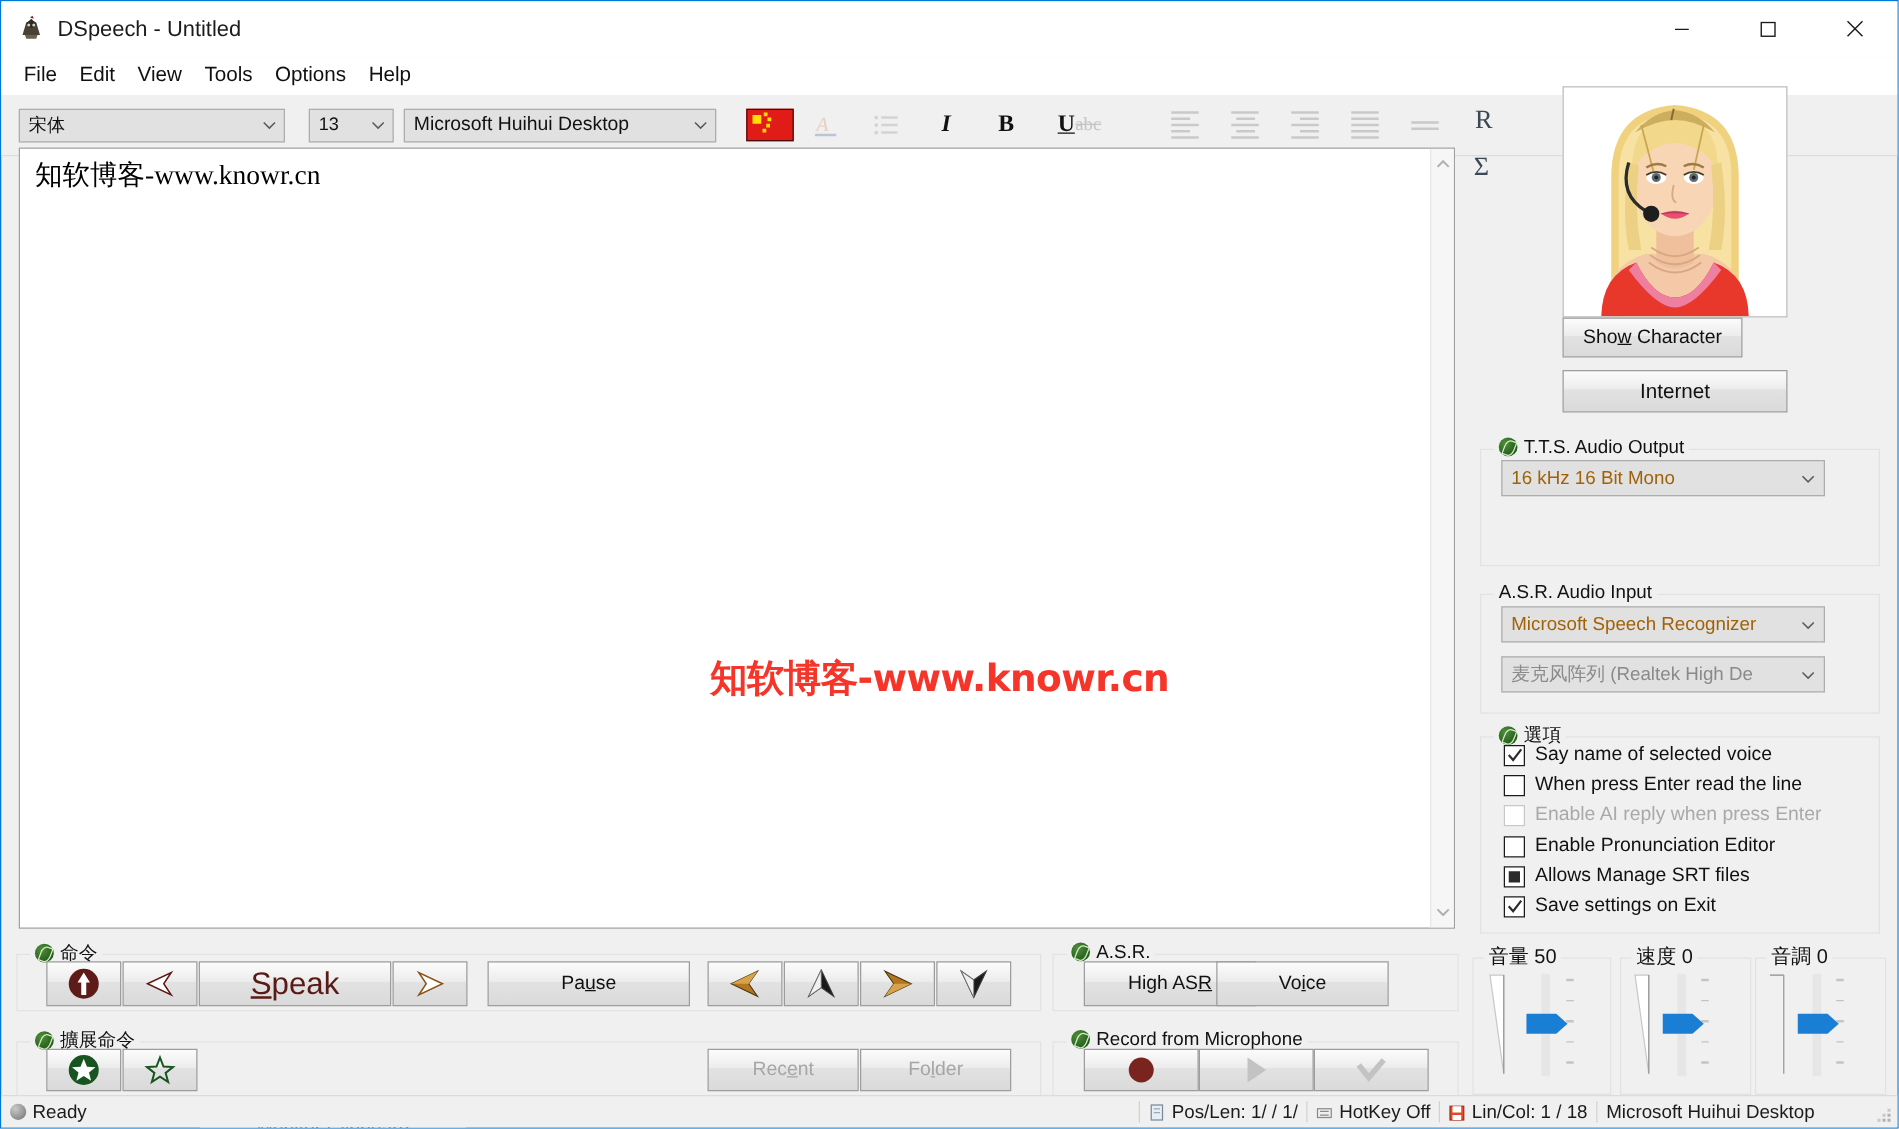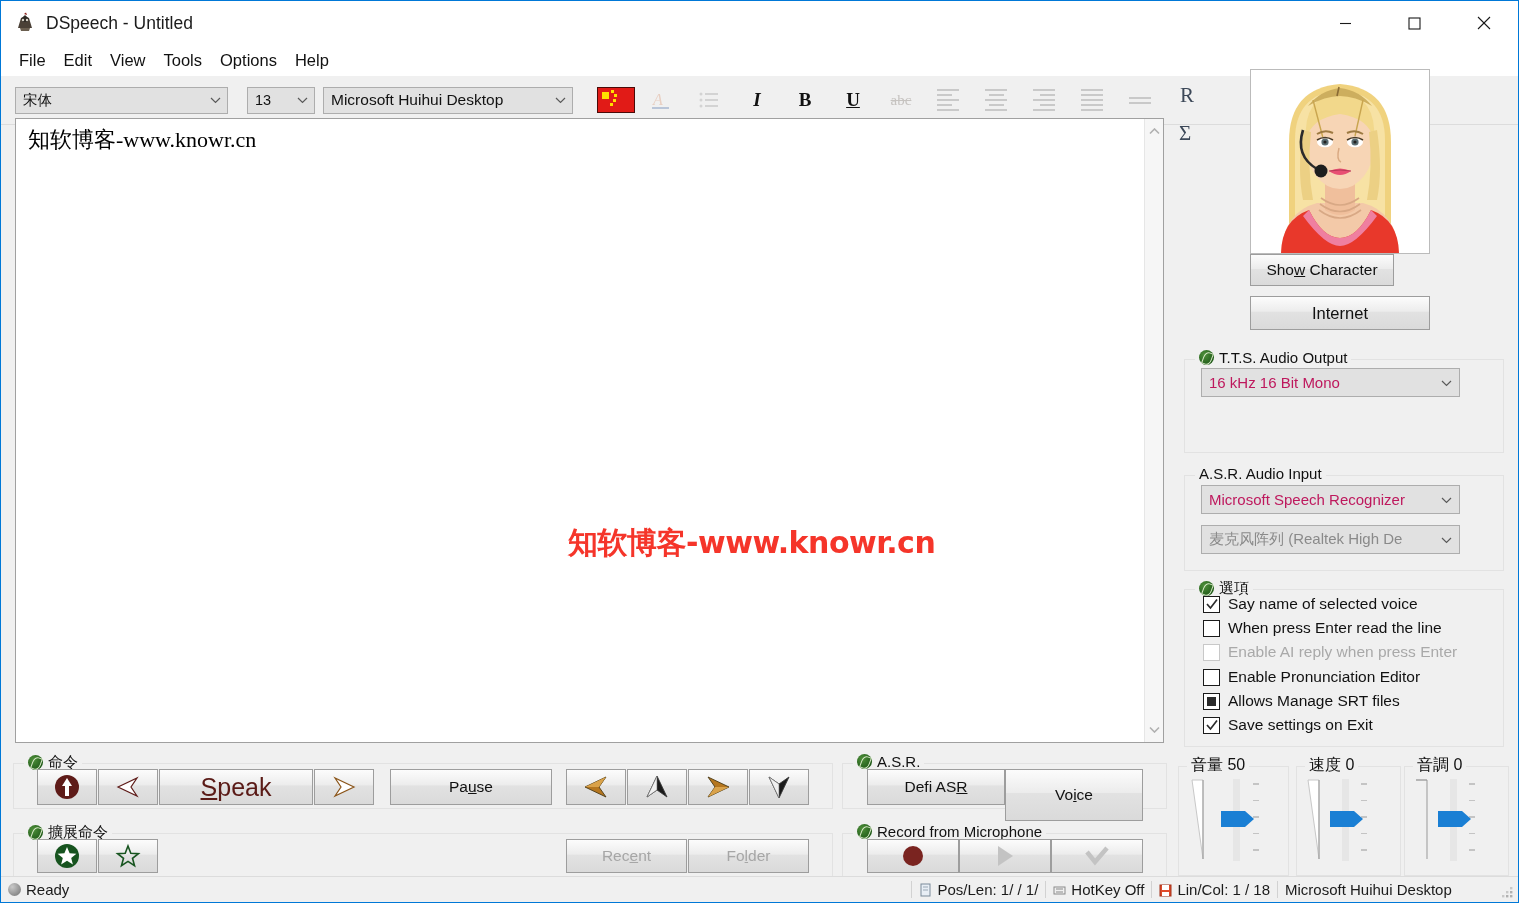--- a/index.html
+++ b/index.html
@@ -166,21 +166,21 @@
   .char-img {
     position: absolute; left: 1249px; top: 68px; width: 180px; height: 185px;
     border: 1px solid #bbb; overflow: hidden;
     background: #fff;
   }
 
   .rpanel-combo {
     position: absolute; height: 29px;
     background: #e1e1e1; border: 1px solid #adadad;
     display: flex; align-items: center; padding-left: 7px;
-    font-size: 15px; color: #be185d; overflow: hidden; white-space: nowrap;
+    font-size: 15px; color: #a16207; overflow: hidden; white-space: nowrap;
   }
   .rpanel-combo.grayed { color: #8a8a8a; }
   .rpanel-combo .chev {
     position: absolute; right: 7px; top: 50%; transform: translateY(-50%);
     width: 11px; height: 7px;
   }
 
   
   .cbrow {
     position: absolute; display: flex; align-items: center; gap: 8px;
@@ -335,21 +335,21 @@
 
     <div class="tb-icon" style="left:734px;">
       <span class="tb-glyph" style="font-style:italic;font-weight:bold;">I</span>
     </div>
     <div class="tb-icon" style="left:782px;">
       <span class="tb-glyph" style="font-weight:bold;">B</span>
     </div>
     <div class="tb-icon" style="left:830px;">
       <span class="tb-glyph" style="font-weight:bold;text-decoration:underline;">U</span>
     </div>
-    <div class="tb-icon" style="left:878px;">
+    <div class="tb-icon" style="left:836px;justify-content:flex-end;">
       <span class="tb-glyph dis" style="font-size:15px;text-decoration:line-through;">abc</span>
     </div>
 
     <div class="tb-icon" style="left:925px;">
       <div class="tb-lines" style="width:22px;">
           <i style="width:22px"></i>
           <i style="width:15px"></i>
           <i style="width:22px"></i>
           <i style="width:15px"></i>
           <i style="width:22px"></i>
@@ -625,23 +625,23 @@
     <span><span>Fo</span><u>l</u><span>der</span></span>
   </div>
 
   <div class="groupbox" style="left:841px;top:762px;width:325px;height:46px;">
     <div class="gb-label">
       <span class="gb-icon"></span>
       <span>A.S.R.</span>
     </div>
   </div>
   <div class="btn" style="left:866px;top:768px;width:138px;height:36px;">
-    <span><span>Defi AS</span><u>R</u></span>
-  </div>
-  <div class="btn" style="left:1004px;top:768px;width:138px;height:52px;">
+    <span><span>High AS</span><u>R</u></span>
+  </div>
+  <div class="btn" style="left:972px;top:768px;width:138px;height:36px;">
     <span><span>Vo</span><u>i</u><span>ce</span></span>
   </div>
 
   <div class="groupbox" style="left:841px;top:832px;width:325px;height:46px;">
     <div class="gb-label">
       <span class="gb-icon"></span>
       <span>Record from Microphone</span>
     </div>
   </div>
   <div class="btn" style="left:866px;top:838px;width:92px;height:34px;">

